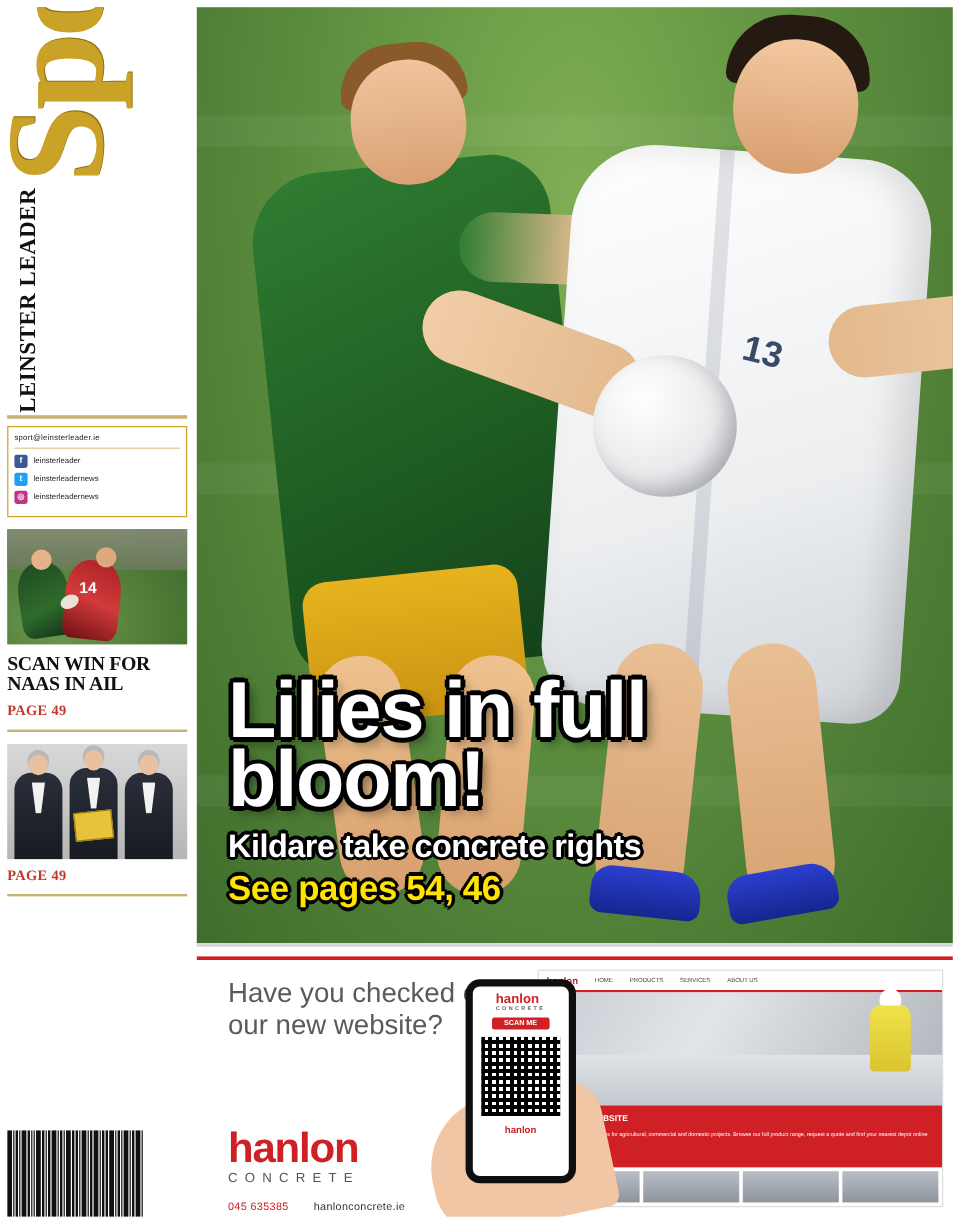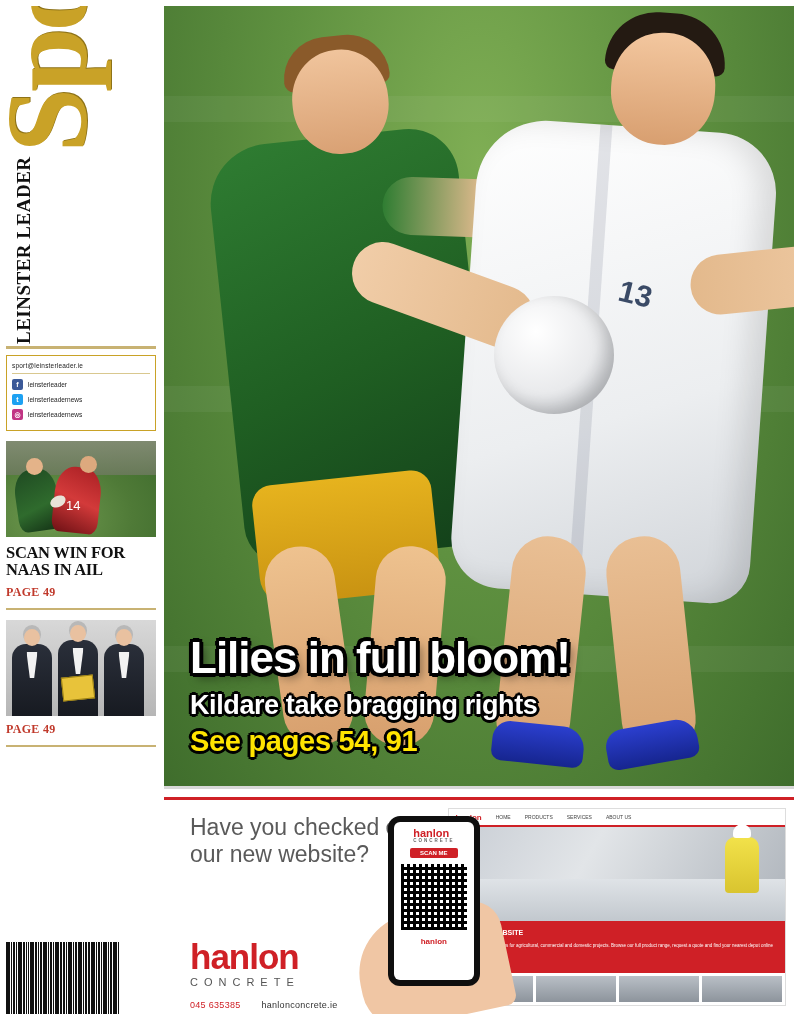--- a/index.html
+++ b/index.html
@@ -132,22 +132,22 @@
     transform: rotate(-8deg);
   }
   .rug-player-b {
     position: absolute; left: 48px; bottom: 4px;
     width: 46px; height: 66px;
     background: linear-gradient(200deg,#a81f23 0%, #d33a3a 50%, #6d1014 100%);
     border-radius: 40% 40% 18% 18%;
     transform: rotate(6deg);
   }
   .rug-num {
-    position: absolute; left: 60px; bottom: 24px;
-    color: #fff; font-weight: normal; font-size: 13px;
+    position: absolute; left: 60px; bottom: 40px;
+    color: #fff; font-weight: bold; font-size: 13px;
     font-family: "Liberation Sans", sans-serif;
   }
   .rug-head-a {
     position: absolute; left: 20px; bottom: 62px;
     width: 17px; height: 17px; border-radius: 50%;
     background: #e4b389;
   }
   .rug-head-b {
     position: absolute; left: 74px; bottom: 64px;
     width: 17px; height: 17px; border-radius: 50%;
@@ -365,21 +365,21 @@
 
   .headline-wrap {
     position: absolute;
     left: 26px;
     bottom: 28px;
     right: 30px;
   }
   .headline {
     font-family: "Liberation Sans", sans-serif;
     font-weight: bold;
-    font-size: 44px;
+    font-size: 66px;
     line-height: 0.88;
     color: #ffffff;
     letter-spacing: -1px;
     text-shadow:
       3px 3px 0 #000, -3px 3px 0 #000, 3px -3px 0 #000, -3px -3px 0 #000,
       0 4px 0 #000, 4px 0 0 #000, -4px 0 0 #000, 0 -4px 0 #000,
       5px 5px 10px rgba(0,0,0,.5);
     margin: 0;
   }
   .subhead {
@@ -697,22 +697,22 @@
       <div class="ball"></div>
       <div class="legs-white">
         <span class="leg l"></span>
           <span class="leg r"></span>
         <span class="boot l"></span>
           <span class="boot r"></span>
       </div>
 
       <div class="headline-wrap">
         <div class="headline">Lilies in full bloom!</div>
-        <div class="subhead">Kildare take bragging rights</div>
-        <div class="seepages">See pages 54, 91</div>
+        <div class="subhead">Kildare take concrete rights</div>
+        <div class="seepages">See pages 54, 46</div>
       </div>
     </div>
 
     <div class="ad">
       <div class="ad-left">
         <div class="ad-copy">Have you checked out our new website?</div>
         <div class="ad-logo">
           <div class="word">hanlon</div>
           <div class="sub">CONCRETE</div>
         </div>

